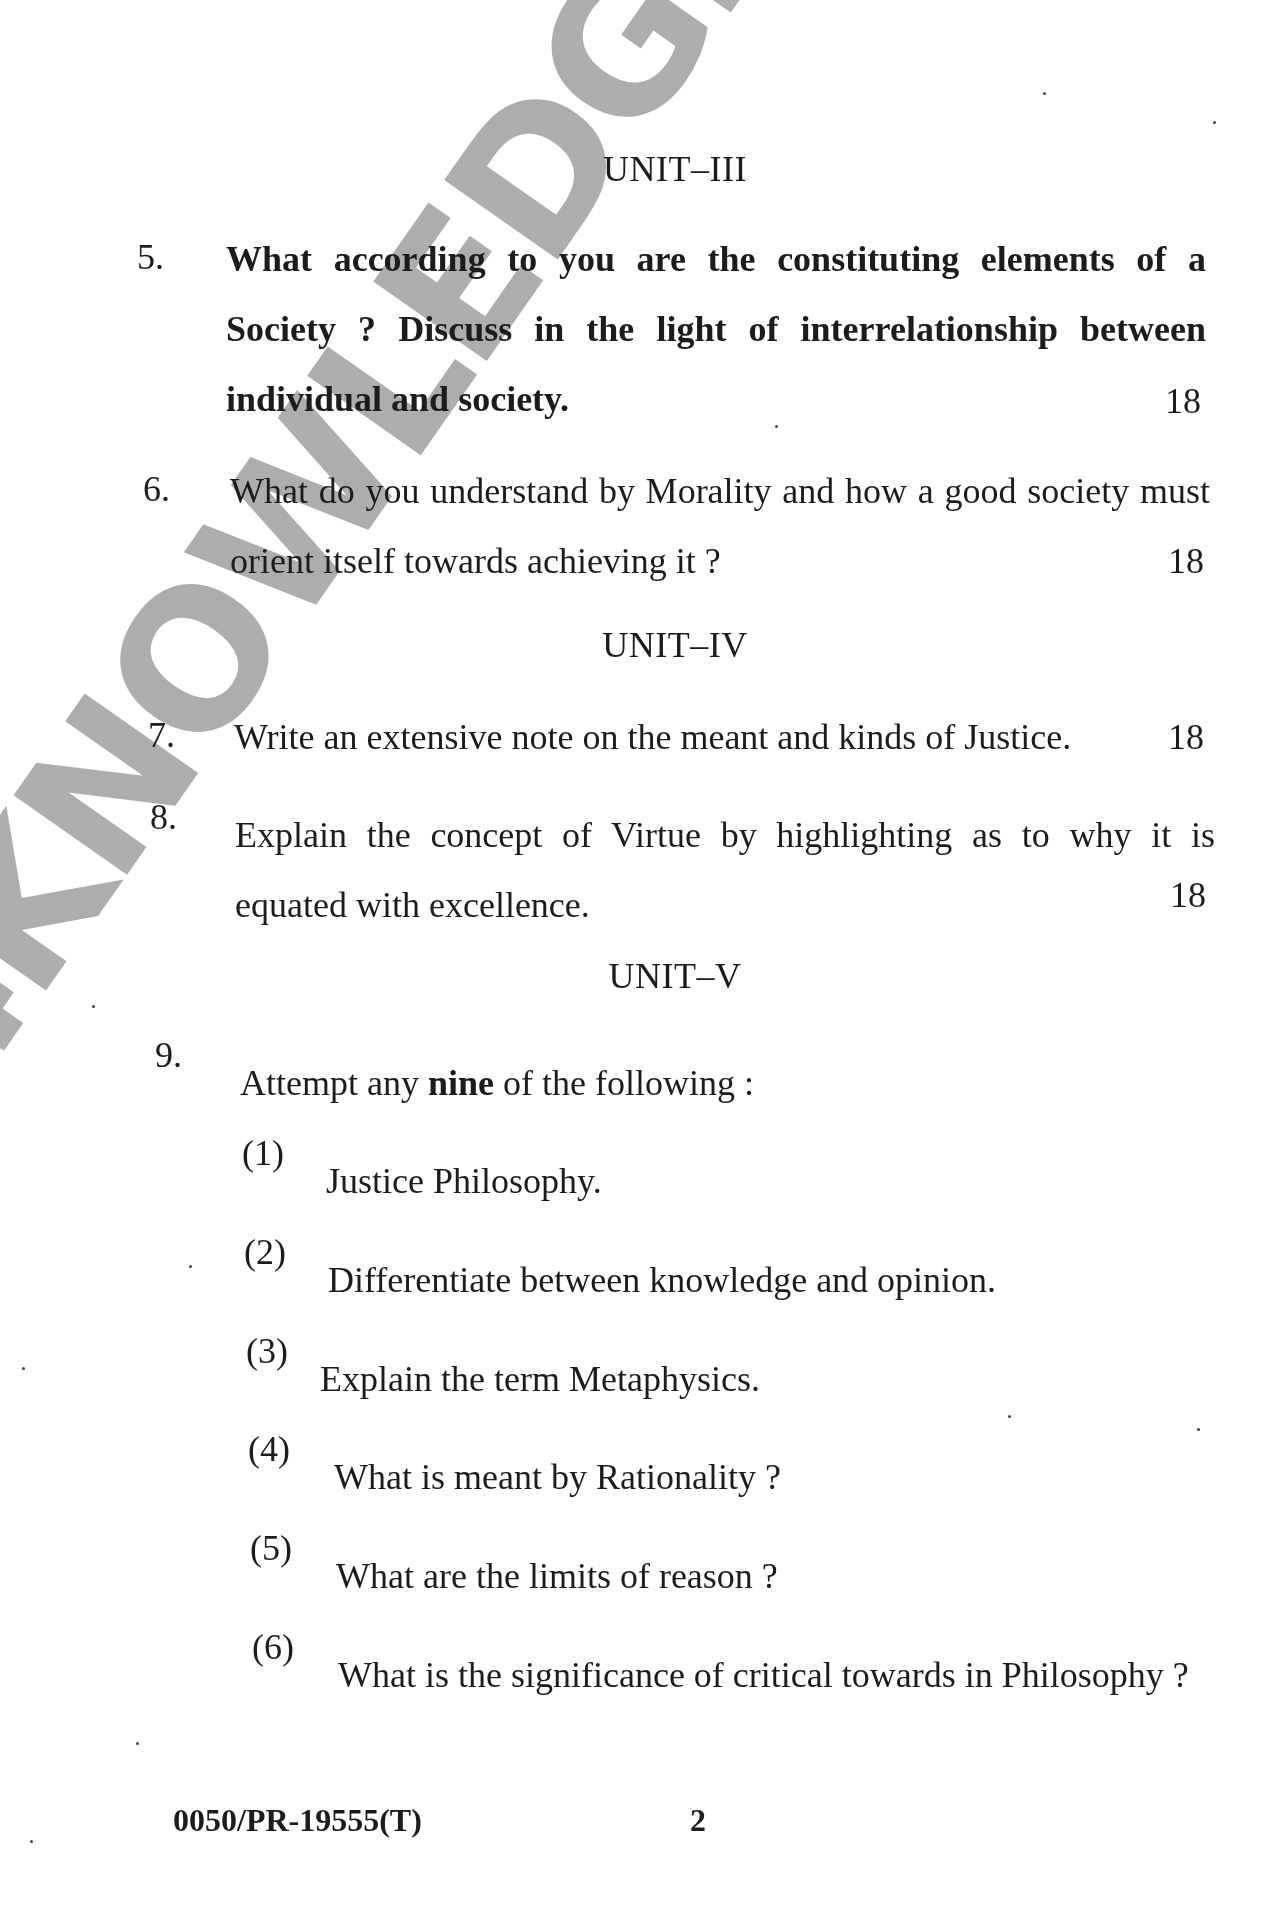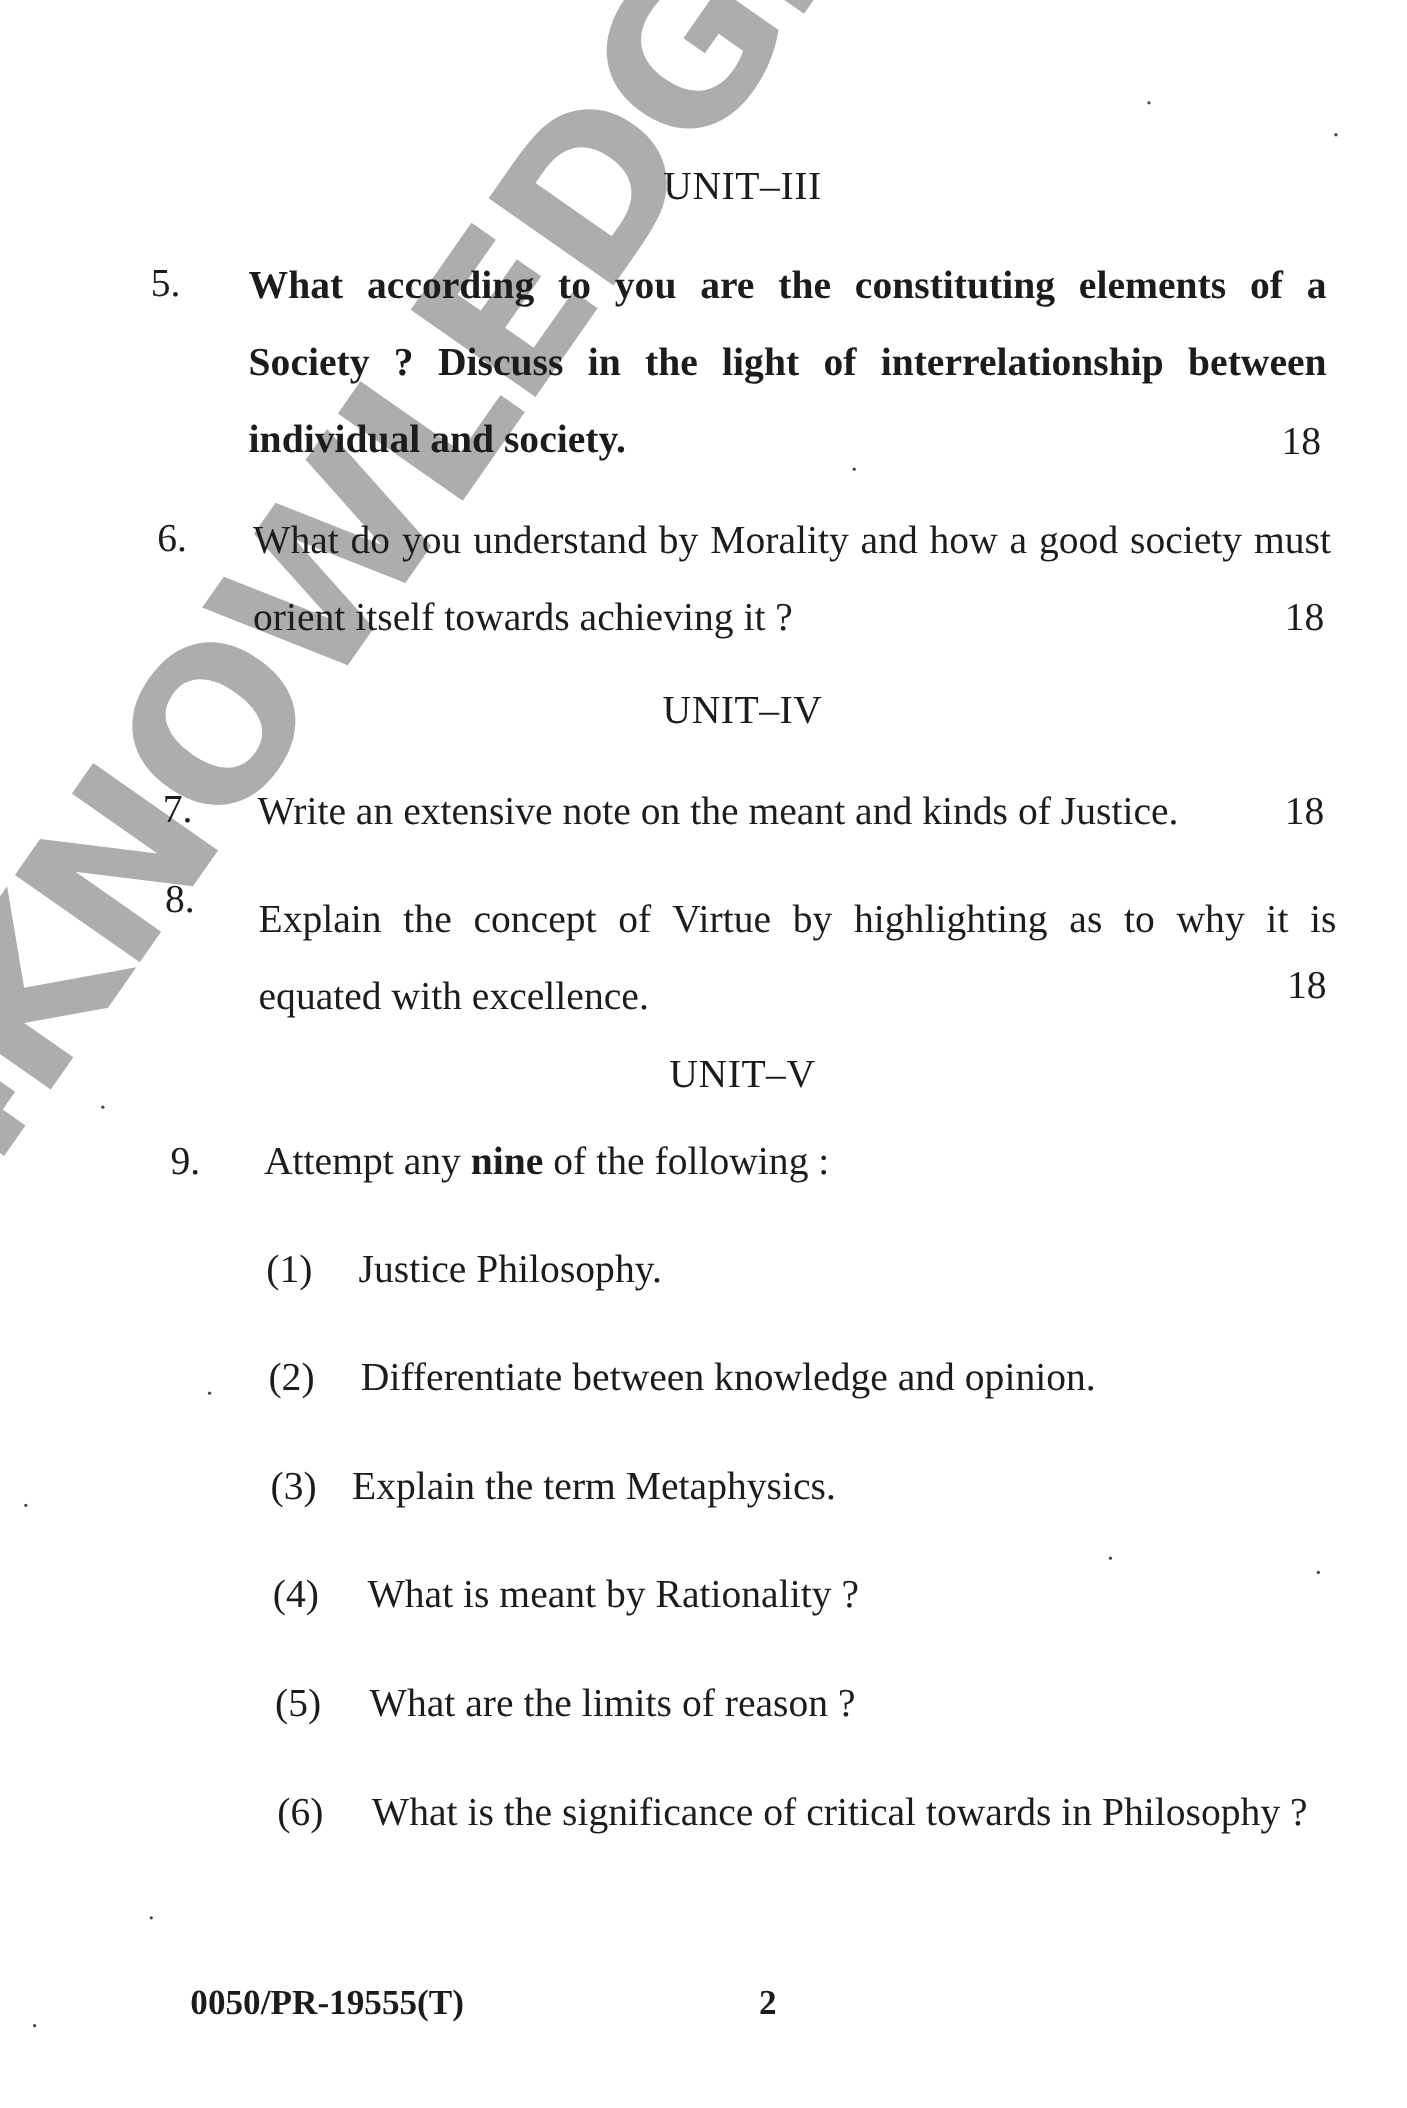--- a/index.html
+++ b/index.html
@@ -43,20 +43,21 @@
       font-size: 36px;
     }
     .sub-num {
       position: absolute;
       font-size: 36px;
     }
     .sub-text {
       position: absolute;
       font-size: 36px;
       white-space: nowrap;
+      margin-top: 28px;
     }
     .bold { font-weight: bold; }
     .footer-code {
       position: absolute;
       left: 173px;
       top: 1802px;
       font-size: 32px;
       font-weight: bold;
     }
     .footer-page {

